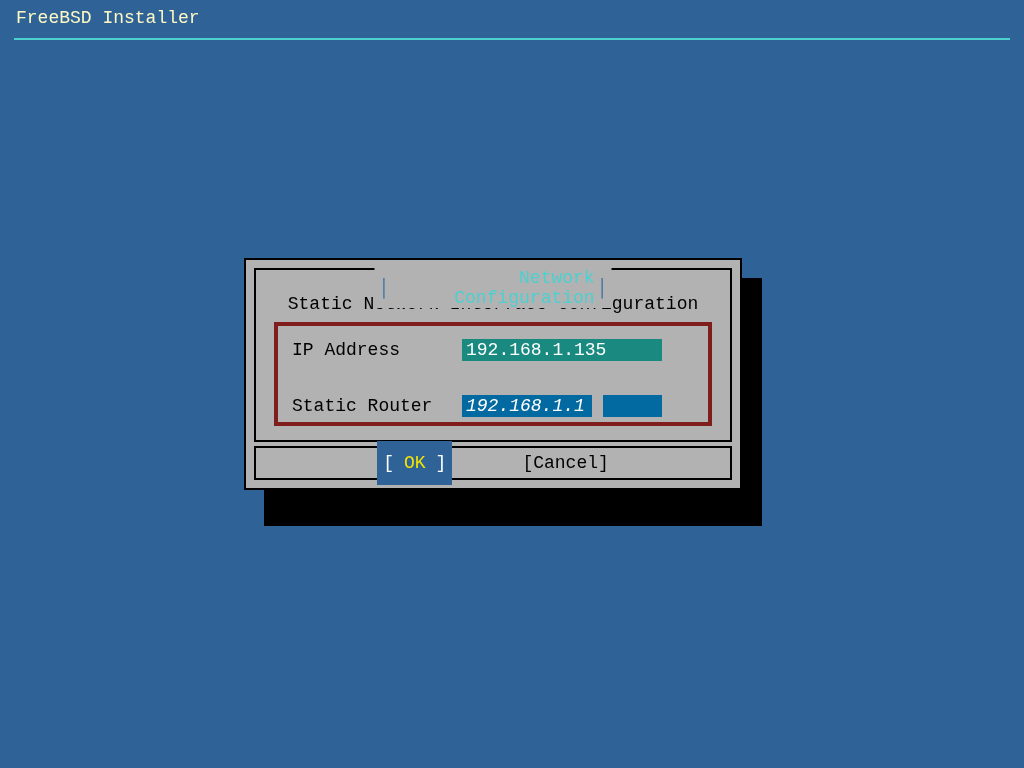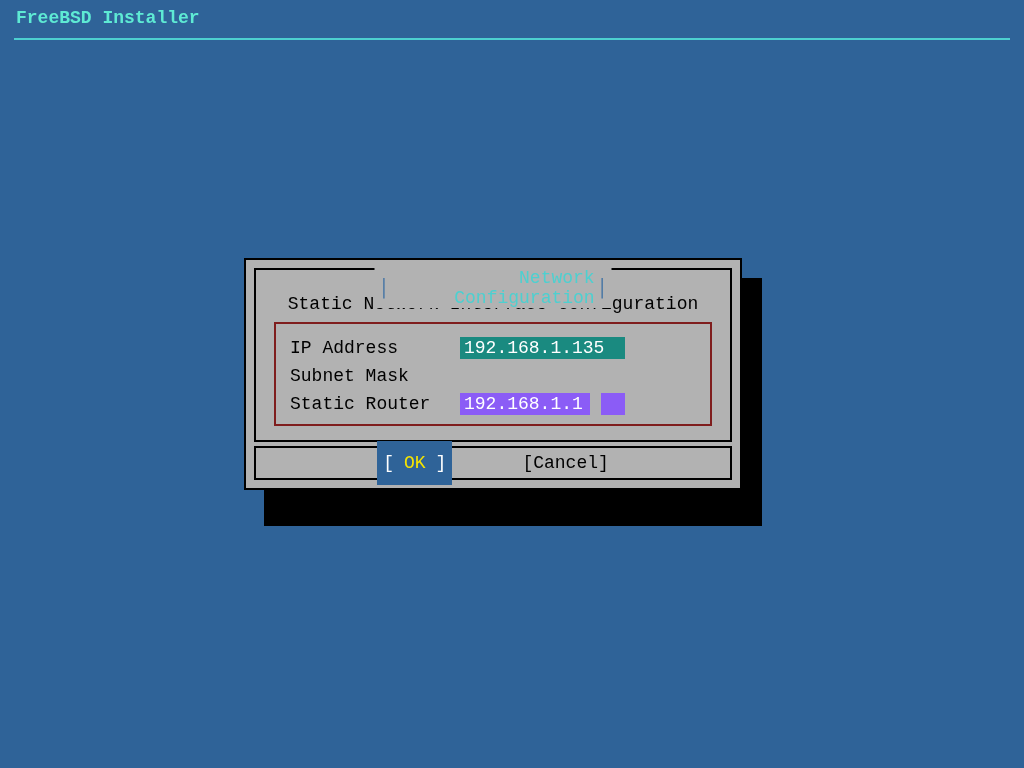--- a/index.html
+++ b/index.html
@@ -10,23 +10,23 @@
     body {
       width: 1024px;
       height: 768px;
       background: #2f6398;
       font-family: "Courier New", monospace;
       font-size: 18px;
       overflow: hidden;
       position: relative;
     }
     .header {
-      color: #5eead4;
+      color: #fef9c3;
       padding: 8px 16px;
-      font-weight: bold;
+      font-weight: normal;
     }
     .header-line {
       border: none;
       border-top: 2px solid #4dd0d0;
       margin: 2px 14px 0 14px;
     }
     .dialog-shadow {
       position: absolute;
       left: 264px;
       top: 278px;
@@ -75,48 +75,49 @@
       color: #000;
       text-align: center;
       padding-top: 24px;
     }
     .form-border {
       position: absolute;
       left: 18px;
       top: 52px;
       right: 18px;
       height: 104px;
-      border: 2px solid #7f1d1d;
+      border: 4px solid #7f1d1d;
       padding: 10px 14px;
     }
     .form-row {
       display: flex;
       align-items: center;
       height: 28px;
     }
     .form-label {
       color: #000;
       width: 170px;
       flex-shrink: 0;
     }
     .form-input {
       border: none;
       font-family: inherit;
       font-size: inherit;
       color: #fff;
       padding: 7px 4px;
-      width: 165px;
+      width: 200px;
       height: 22px;
       outline: none;
     }
     .form-input.teal {
       background: #1a8a80;
     }
     .form-input.blue {
-      background: #8b5cf6;
+      background: #0369a1;
+      font-style: italic;
     }
     .form-input.focused {
       position: relative;
     }
     .cursor-block {
       position: absolute;
       background: #b2b2b2;
       width: 11px;
       height: 22px;
       left: 130px;
@@ -172,21 +173,20 @@
     <div class="dialog-subtitle">Static Network Interface Configuration</div>
 
     <div class="form-border">
       <div class="form-row">
         <span class="form-label">IP Address</span>
         <span class="field-wrap">
           <input class="form-input teal" value="192.168.1.135" style="">
         </span>
       </div>
       <div class="form-row">
-        <span class="form-label">Subnet Mask</span>
       </div>
       <div class="form-row">
         <span class="form-label">Static Router</span>
         <span class="field-wrap">
           <input class="form-input blue focused" value="192.168.1.1" style="">
           <span class="cursor-block"></span>
         </span>
       </div>
     </div>
   </div>

